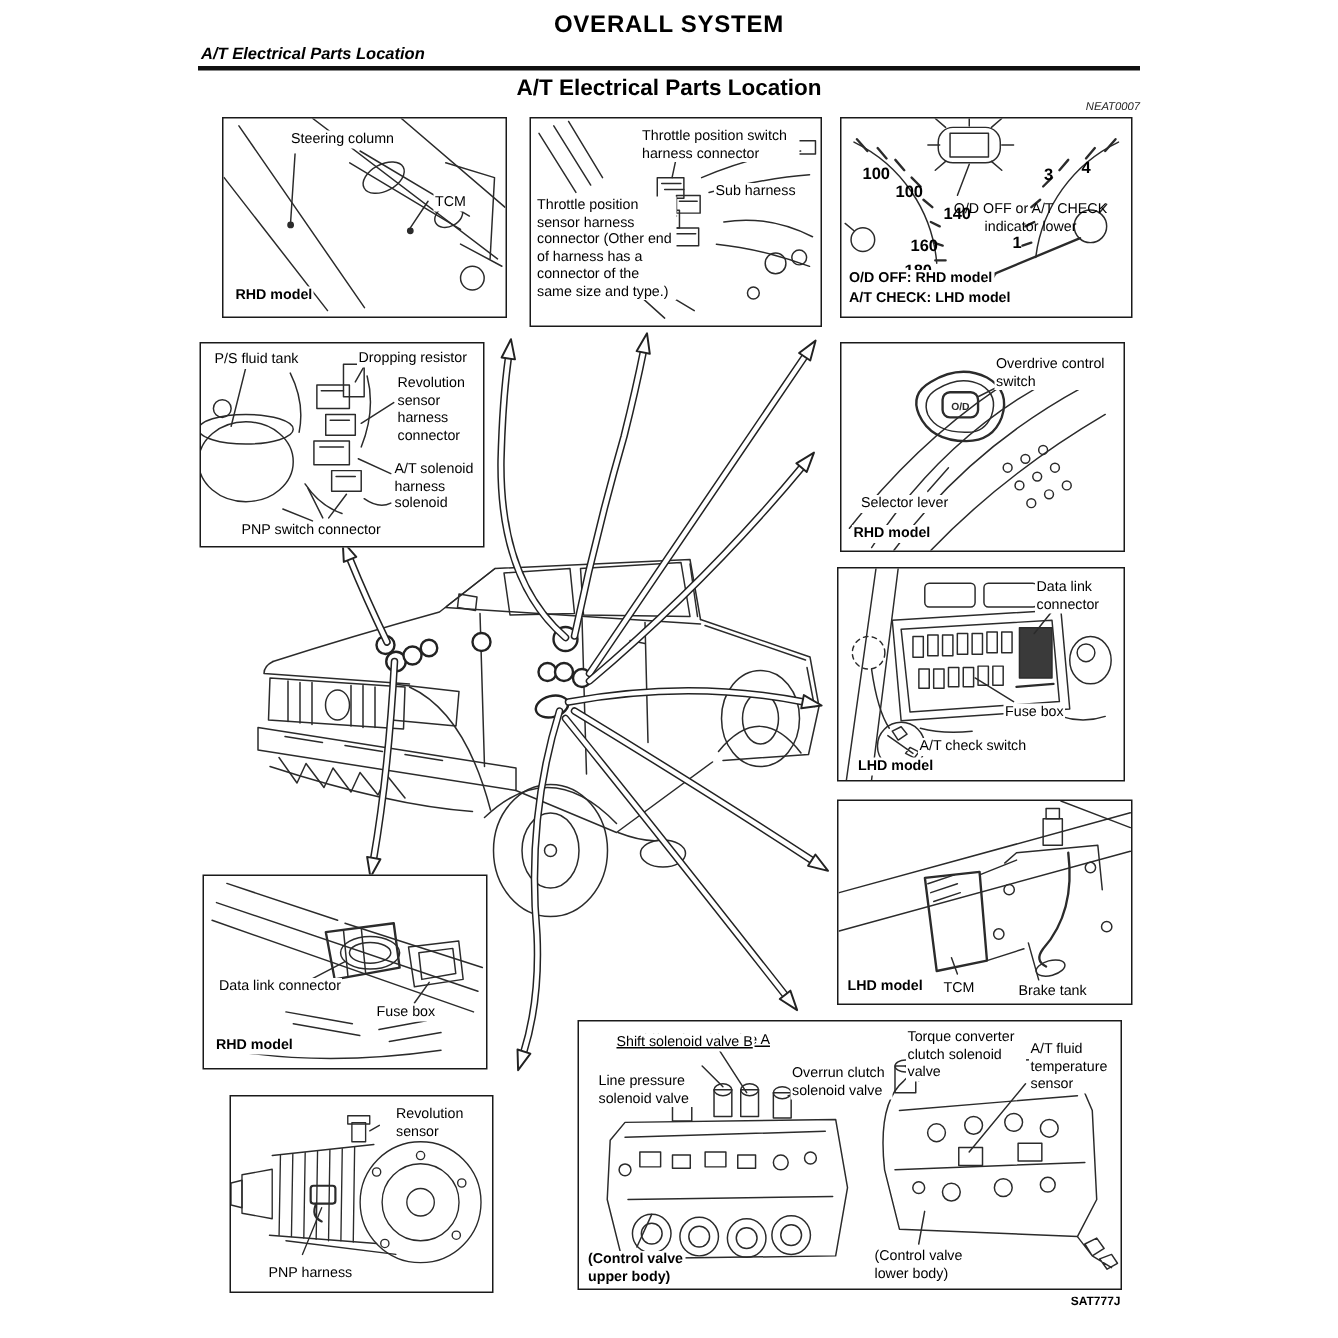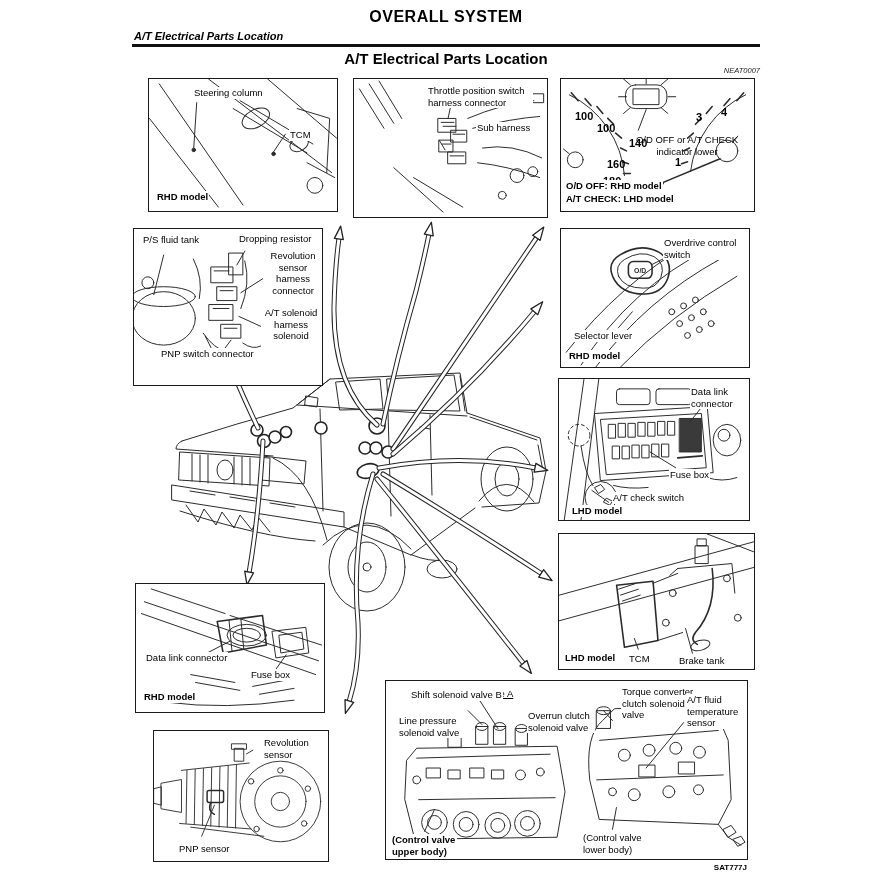--- a/index.html
+++ b/index.html
@@ -164,20 +164,21 @@
       <rect x="178" y="15" width="14" height="9"></rect>
       <path d="M130,70 Q160,65 190,80 M125,85 Q155,88 188,100"></path>
       <circle cx="165" cy="98" r="7"></circle>
         <circle cx="181" cy="94" r="5"></circle>
       <circle cx="150" cy="118" r="4"></circle>
       <path d="M60,100 L110,130 M40,90 L90,135"></path>
       <path d="M98,26 L95,40 M92,72 L86,62"></path>
     </svg>
     <span class="lbl" style="left:73px;top:6px;width:104px;">Throttle position switch harness connector</span>
     <span class="lbl" style="left:122px;top:43px;">Sub harness</span>
+    <span class="lbl" style="left:3px;top:52px;width:92px;">Throttle position sensor harness connector (Other end of harness has a connector of the same size and type.)</span>
   </div>
 
   <div class="panel" style="left:560px;top:78px;width:195px;height:134px;">
     <svg viewBox="0 0 195 134" class="ln">
       <path d="M8,16 A100,100 0 0 1 64,98"></path>
       <path d="M10,14 L17,22 M24,20 L30,27 M36,28 L42,35 M47,40 L53,46 M55,55 L61,60 M60,70 L66,73 M62,84 L68,86 M63,96 L70,96" class="ln2"></path>
       <path d="M187,16 A100,100 0 0 0 131,94"></path>
       <path d="M185,14 L178,22 M171,20 L165,27 M153,28 L147,35 M142,40 L136,46 M134,55 L128,60 M130,70 L124,73 M128,84 L122,86" class="ln2"></path>
       <rect x="65" y="6" width="42" height="24" rx="10"></rect>
       <rect x="73" y="10" width="26" height="16"></rect>
@@ -196,21 +197,21 @@
     <span class="tick" style="left:46px;top:79px;">160</span>
     <span class="tick" style="left:42px;top:96px;">180</span>
     <span class="tick" style="left:135px;top:32px;">3</span>
     <span class="tick" style="left:160px;top:27px;">4</span>
     <span class="tick" style="left:114px;top:77px;">1</span>
     <span class="lbl ctr" style="left:58px;top:55px;width:134px;background:transparent;">O/D OFF or A/T CHECK indicator lower</span>
     <span class="lbl b" style="left:4px;top:101px;">O/D OFF: RHD model</span>
     <span class="lbl b" style="left:4px;top:114px;">A/T CHECK: LHD model</span>
   </div>
 
-  <div class="panel" style="left:133px;top:228px;width:190px;height:158px;text-align:center;">
+  <div class="panel" style="left:133px;top:228px;width:190px;height:137px;">
     <svg viewBox="0 0 190 137" class="ln">
       <ellipse cx="30" cy="80" rx="32" ry="27"></ellipse>
       <ellipse cx="30" cy="58" rx="32" ry="10"></ellipse>
       <circle cx="14" cy="44" r="6"></circle>
       <rect x="78" y="28" width="22" height="16"></rect>
       <rect x="84" y="48" width="20" height="14"></rect>
       <rect x="76" y="66" width="24" height="16"></rect>
       <rect x="88" y="86" width="20" height="14"></rect>
       <rect x="96" y="14" width="14" height="22"></rect>
       <path d="M81,32 L96,32 M87,52 L100,52 M80,70 L96,70 M91,90 L104,90"></path>
@@ -343,21 +344,21 @@
       <path d="M8,52 L30,48 L30,84 L8,80 Z"></path>
       <path d="M0,58 L8,56 L8,76 L0,74 Z"></path>
       <rect x="88" y="14" width="10" height="14"></rect>
       <rect x="85" y="9" width="16" height="6"></rect>
       <path d="M40,100 L120,110"></path>
       <rect x="58" y="60" width="18" height="13" rx="2" class="ln2"></rect>
       <path d="M62,73 Q58,82 66,86" class="ln2"></path>
       <path d="M108,16 L101,20 M52,110 L66,76"></path>
     </svg>
     <span class="lbl" style="left:109px;top:6px;width:62px;">Revolution sensor</span>
-    <span class="lbl" style="left:24px;top:112px;">PNP sensor</span>
+    <span class="lbl" style="left:24px;top:112px;">PNP harness</span>
   </div>
 
   <div class="panel" style="left:385px;top:680px;width:363px;height:180px;">
     <svg viewBox="0 0 363 180" class="ln">
 
       <path d="M20,80 L30,68 L172,66 L180,112 L172,158 L28,160 L18,120 Z"></path>
       <path d="M30,78 L165,74 M32,120 L170,118"></path>
       <circle cx="48" cy="143" r="13"></circle>
         <circle cx="48" cy="143" r="7"></circle>
       <circle cx="80" cy="145" r="13"></circle>
@@ -396,22 +397,22 @@
         <circle cx="285" cy="112" r="6"></circle>
       <circle cx="315" cy="110" r="5"></circle>
         <circle cx="228" cy="112" r="4"></circle>
       <rect x="255" y="85" width="16" height="12"></rect>
         <rect x="295" y="82" width="16" height="12"></rect>
       <path d="M335,145 L345,158 L358,166 M340,150 l8,-4 l5,7 l-8,5 Z M350,160 l8,-3 l4,6 l-7,4 Z"></path>
 
       <path d="M92,17 L112,48 M82,30 L96,44 M58,44 L68,50 M150,48 L140,50 M228,40 L219,30 M300,42 L262,88 M38,152 L48,130 M228,150 L232,128"></path>
     </svg>
     <span class="lbl" style="left:36px;top:7px;text-decoration:underline;">Shift solenoid valve A</span>
-    <span class="lbl" style="left:24px;top:8px;">Shift solenoid valve B</span>
+    <span class="lbl" style="left:24px;top:8px;text-decoration:underline;">Shift solenoid valve B</span>
     <span class="lbl" style="left:12px;top:34px;width:64px;">Line pressure solenoid valve</span>
     <span class="lbl" style="left:141px;top:29px;width:66px;">Overrun clutch solenoid valve</span>
-    <span class="lbl" style="left:218px;top:5px;width:78px;margin-left:17px;">Torque converter clutch solenoid valve</span>
+    <span class="lbl" style="left:218px;top:5px;width:78px;">Torque converter clutch solenoid valve</span>
     <span class="lbl" style="left:300px;top:13px;width:58px;">A/T fluid temperature sensor</span>
     <span class="lbl" style="left:5px;top:153px;width:64px;font-weight:bold;">(Control valve upper body)</span>
     <span class="lbl" style="left:196px;top:151px;width:64px;">(Control valve lower body)</span>
   </div>
 
 </div>
 
 </body></html>

